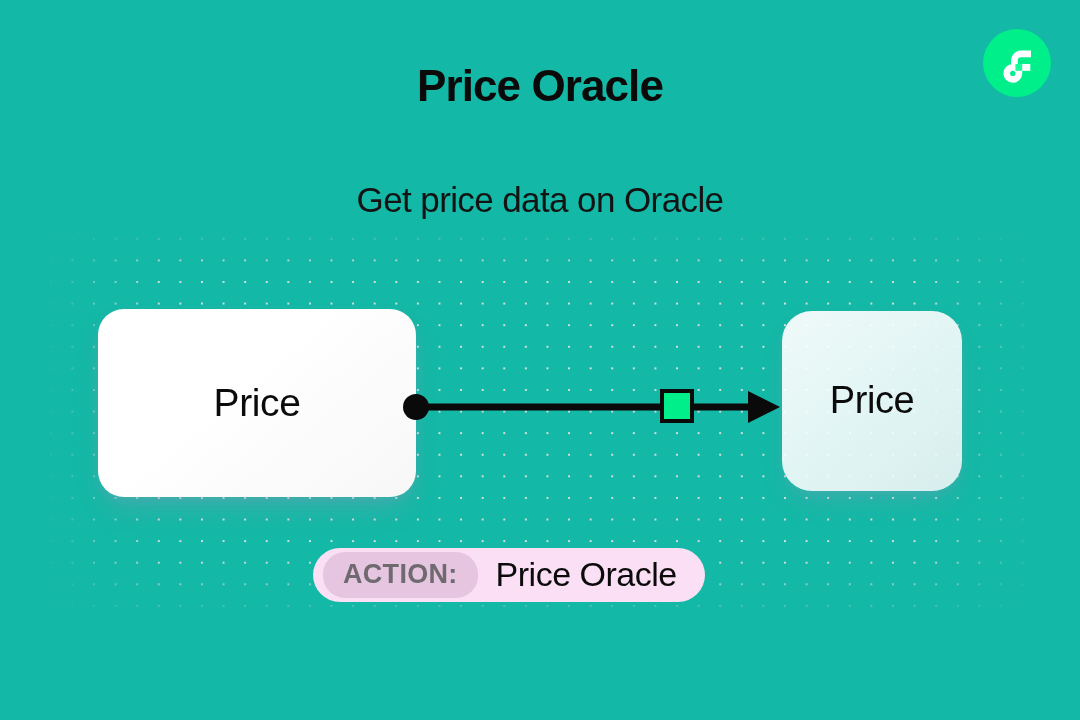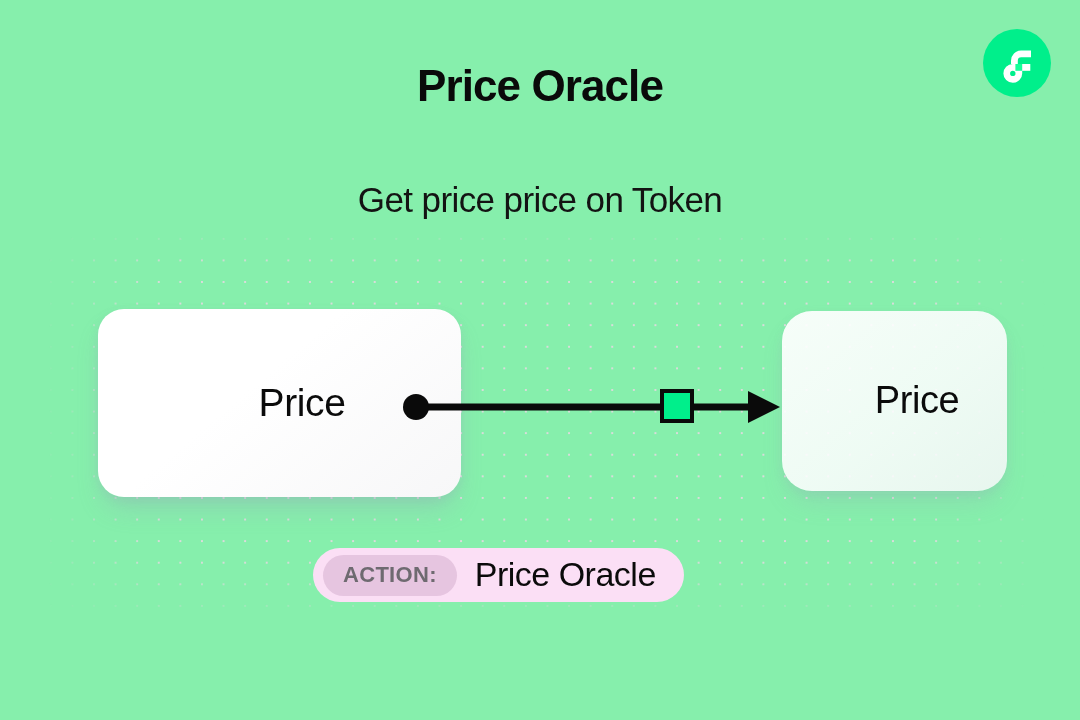--- a/index.html
+++ b/index.html
@@ -5,21 +5,21 @@
   html, body {
     margin: 0;
     padding: 0;
     background: #EFEFEF;
   }
   #stage {
     position: relative;
     width: 1080px;
     height: 720px;
     overflow: hidden;
-    background: #86efac;
+    background: #14b8a6;
     font-family: "Liberation Sans", sans-serif;
     -webkit-font-smoothing: antialiased;
   }
 
   
   #dot-grid {
     position: absolute;
     left: 40px;
     top: 228px;
     width: 1010px;
@@ -81,21 +81,20 @@
   .node {
     position: absolute;
     display: flex;
     align-items: center;
     justify-content: center;
     text-align: center;
     color: #0B0B0B;
     font-weight: 400;
     letter-spacing: -0.4px;
     line-height: 1.14;
-    padding-left: 45px;
   }
   #node-source {
     left: 98px;
     top: 309px;
     width: 318px;
     height: 188px;
     border-radius: 26px;
     background: linear-gradient(140deg, #FFFFFF 0%, #FFFFFF 42%, #F7F7F8 100%);
     box-shadow: 0 16px 26px -6px rgba(150,150,185,0.30),
                 0 3px 10px rgba(160,160,190,0.16);
@@ -143,21 +142,21 @@
     border-radius: 27px;
     background: #FBDFF5;
     display: flex;
     align-items: center;
     gap: 18px;
   }
   #action-chip {
     background: #E6C5E0;
     border-radius: 22px;
     padding: 7px 20px 8px 20px;
-    font-size: 22px;
+    font-size: 27px;
     font-weight: 700;
     letter-spacing: 0.3px;
     color: #6E6A70;
   }
   #action-value {
     font-size: 34px;
     font-weight: 400;
     letter-spacing: -0.5px;
     color: #0B0B0B;
     padding-bottom: 2px;
@@ -173,21 +172,21 @@
   <div id="brand-logo">
     <svg width="40" height="40" viewBox="0 0 40 40" aria-hidden="true">
       <path d="M34 7.5 H24.2 A10.2 10.2 0 0 0 14 17.7 V21 H20.8 V17.7 A3.4 3.4 0 0 1 24.2 14.3 H34 Z" fill="#FFFFFF"></path>
       <rect x="24.2" y="21" width="9.1" height="6.8" fill="#FFFFFF"></rect>
       <path d="M20.8 21 H15.8 A9.4 9.4 0 1 0 25.2 30.4 V21 H20.8 Z M15.8 33.1 A2.7 2.7 0 1 1 18.5 30.4 A2.7 2.7 0 0 1 15.8 33.1 Z" fill="#FFFFFF"></path>
       <rect x="18.4" y="21" width="6.8" height="6.8" fill="#16FF99"></rect>
     </svg>
   </div>
 
   <div id="page-title">Price Oracle</div>
-  <div id="page-subtitle">Get price price on Token</div>
+  <div id="page-subtitle">Get price data on Oracle</div>
 
   <div id="node-source" class="node">
     <div>
       <div>Price</div>
     </div>
   </div>
 
   <div id="node-target" class="node">
     <div>Price</div>
   </div>

